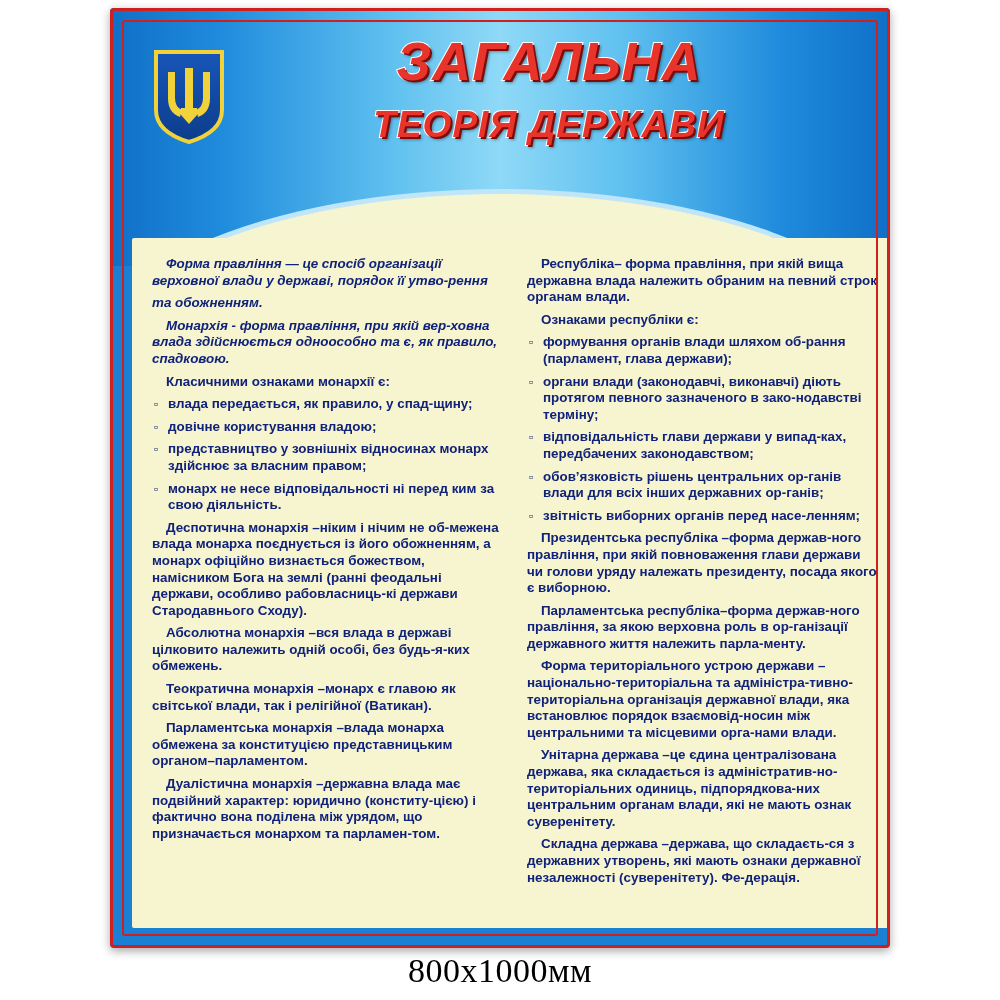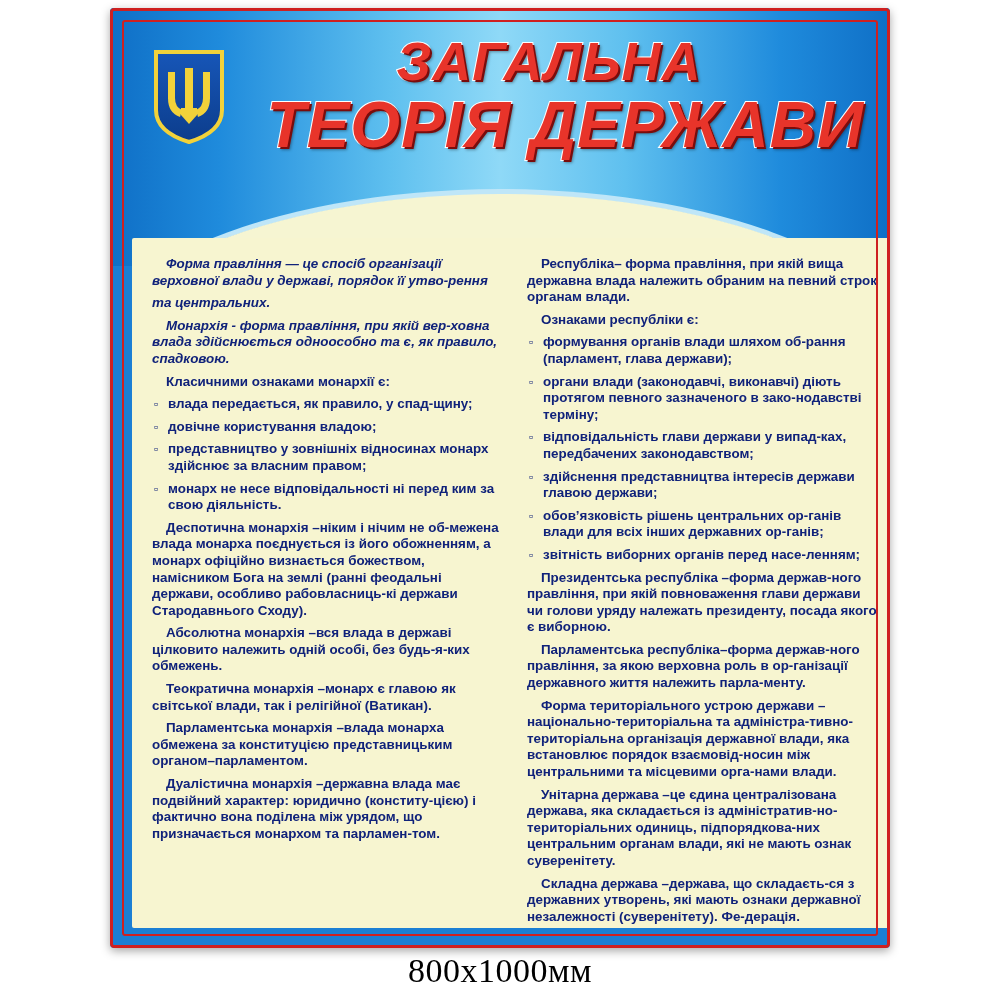--- a/index.html
+++ b/index.html
@@ -98,21 +98,21 @@
     font-style: italic;
     letter-spacing: 1px;
     color: #e8342a;
     -webkit-text-stroke: 2px #ffffff;
     paint-order: stroke fill;
     text-shadow:
       2px 2px 0 #7a0c0c,
       3px 3px 3px rgba(0,0,0,0.35);
   }
   .title-line.l1 { font-size: 54px; line-height: 62px; }
-  .title-line.l2 { font-size: 64px; line-height: 66px; text-align: right; }
+  .title-line.l2 { font-size: 37px; line-height: 66px; }
 
   
   .body-area {
     position: absolute;
     left: 0;
     top: 210px;
     width: 100%;
     height: 730px;
     z-index: 3;
     padding-left: 32px;
@@ -206,40 +206,39 @@
   <div class="title-wrap">
     <div class="title-line l1">ЗАГАЛЬНА</div>
     <div class="title-line l2">ТЕОРІЯ ДЕРЖАВИ</div>
   </div>
 
   <div class="body-area">
     <div class="paper">
       <div class="paper-inner">
         <div class="col" id="col-left">
             <p class="italic">Форма правління — це спосіб організації верховної влади у державі, порядок її утво-рення</p>
-            <p class="italic noindent">та центральних.</p>
+            <p class="italic noindent">та обожненням.</p>
             <p class="italic">Монархія - форма правління, при якій вер-ховна влада здійснюється одноособно та є, як правило, спадковою.</p>
             <p>Класичними ознаками монархії є:</p>
             <p class="bullet">влада передається, як правило, у спад-щину;</p>
             <p class="bullet">довічне користування владою;</p>
             <p class="bullet">представництво у зовнішніх відносинах монарх здійснює за власним правом;</p>
             <p class="bullet">монарх не несе відповідальності ні перед ким за свою діяльність.</p>
             <p>Деспотична монархія –ніким і нічим не об-межена влада монарха поєднується із його обожненням, а монарх офіційно визнається божеством, намісником Бога на землі (ранні феодальні держави, особливо рабовласниць-кі держави Стародавнього Сходу).</p>
             <p>Абсолютна монархія –вся влада в державі цілковито належить одній особі, без будь-я-ких обмежень.</p>
             <p>Теократична монархія –монарх є главою як світської влади, так і релігійної (Ватикан).</p>
             <p>Парламентська монархія –влада монарха обмежена за конституцією представницьким органом–парламентом.</p>
             <p>Дуалістична монархія –державна влада має подвійний характер: юридично (конститу-цією) і фактично вона поділена між урядом, що призначається монархом та парламен-том.</p>
           </div>
         <div class="col" id="col-right">
             <p>Республіка– форма правління, при якій вища державна влада належить обраним на певний строк органам влади.</p>
             <p>Ознаками республіки є:</p>
             <p class="bullet">формування органів влади шляхом об-рання (парламент, глава держави);</p>
             <p class="bullet">органи влади (законодавчі, виконавчі) діють протягом певного зазначеного в зако-нодавстві терміну;</p>
             <p class="bullet">відповідальність глави держави у випад-ках, передбачених законодавством;</p>
-            <p class="bullet">здійснення представництва інтересів держави главою держави;</p>
             <p class="bullet">обов’язковість рішень центральних ор-ганів влади для всіх інших державних ор-ганів;</p>
             <p class="bullet">звітність виборних органів перед насе-ленням;</p>
             <p>Президентська республіка –форма держав-ного правління, при якій повноваження глави держави чи голови уряду належать президенту, посада якого є виборною.</p>
             <p>Парламентська республіка–форма держав-ного правління, за якою верховна роль в ор-ганізації державного життя належить парла-менту.</p>
             <p>Форма територіального устрою держави –національно-територіальна та адміністра-тивно-територіальна організація державної влади, яка встановлює порядок взаємовід-носин між центральними та місцевими орга-нами влади.</p>
             <p>Унітарна держава –це єдина централізована держава, яка складається із адміністратив-но-територіальних одиниць, підпорядкова-них центральним органам влади, які не мають ознак суверенітету.</p>
             <p>Складна держава –держава, що складаєть-ся з державних утворень, які мають ознаки державної незалежності (суверенітету). Фе-дерація.</p>
           </div>
       </div>
     </div>

